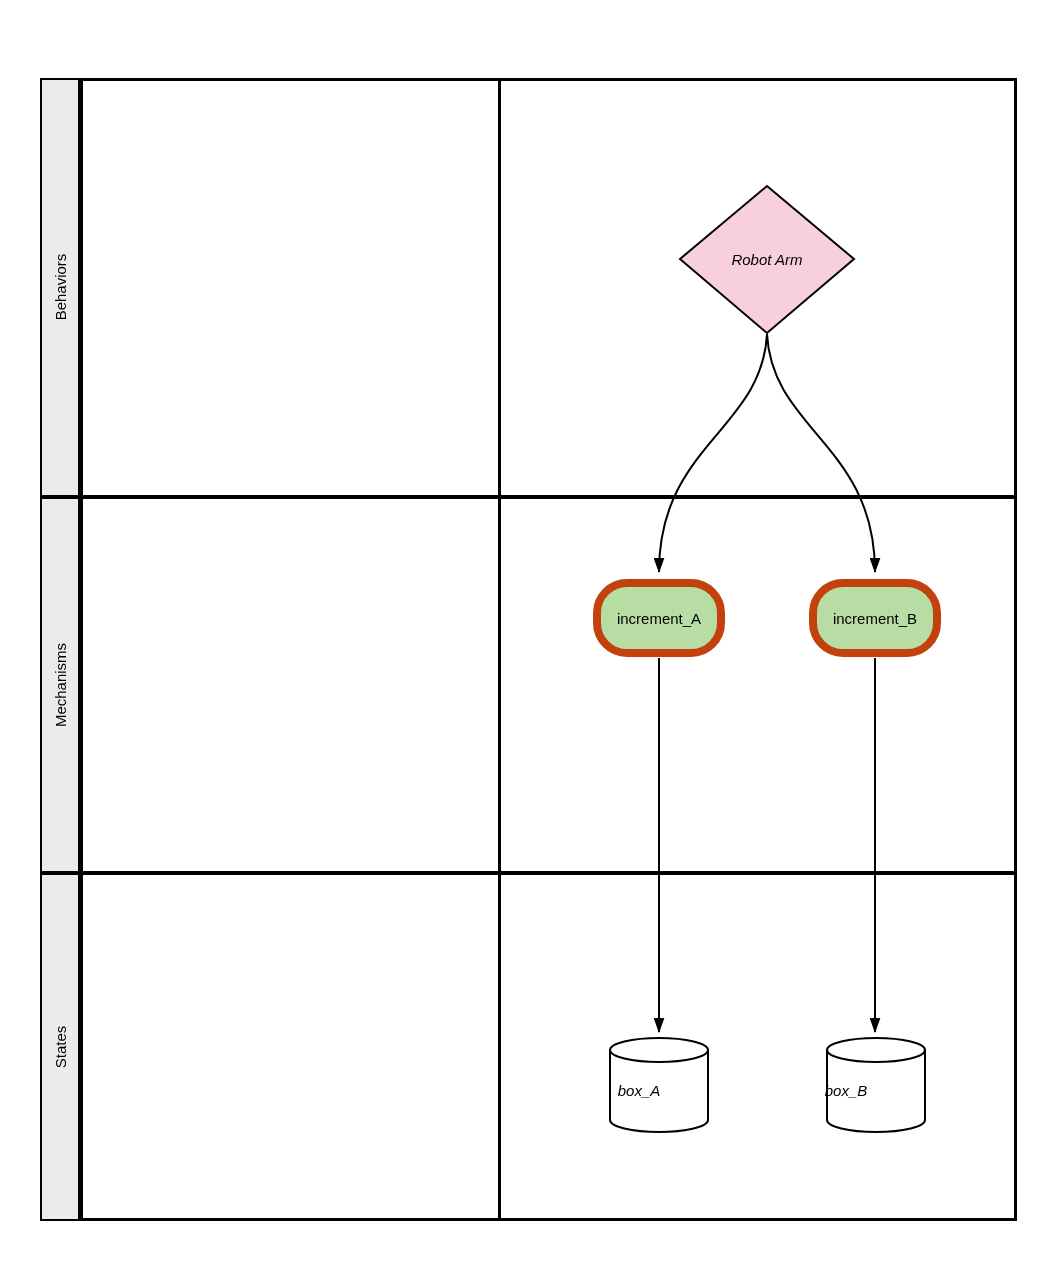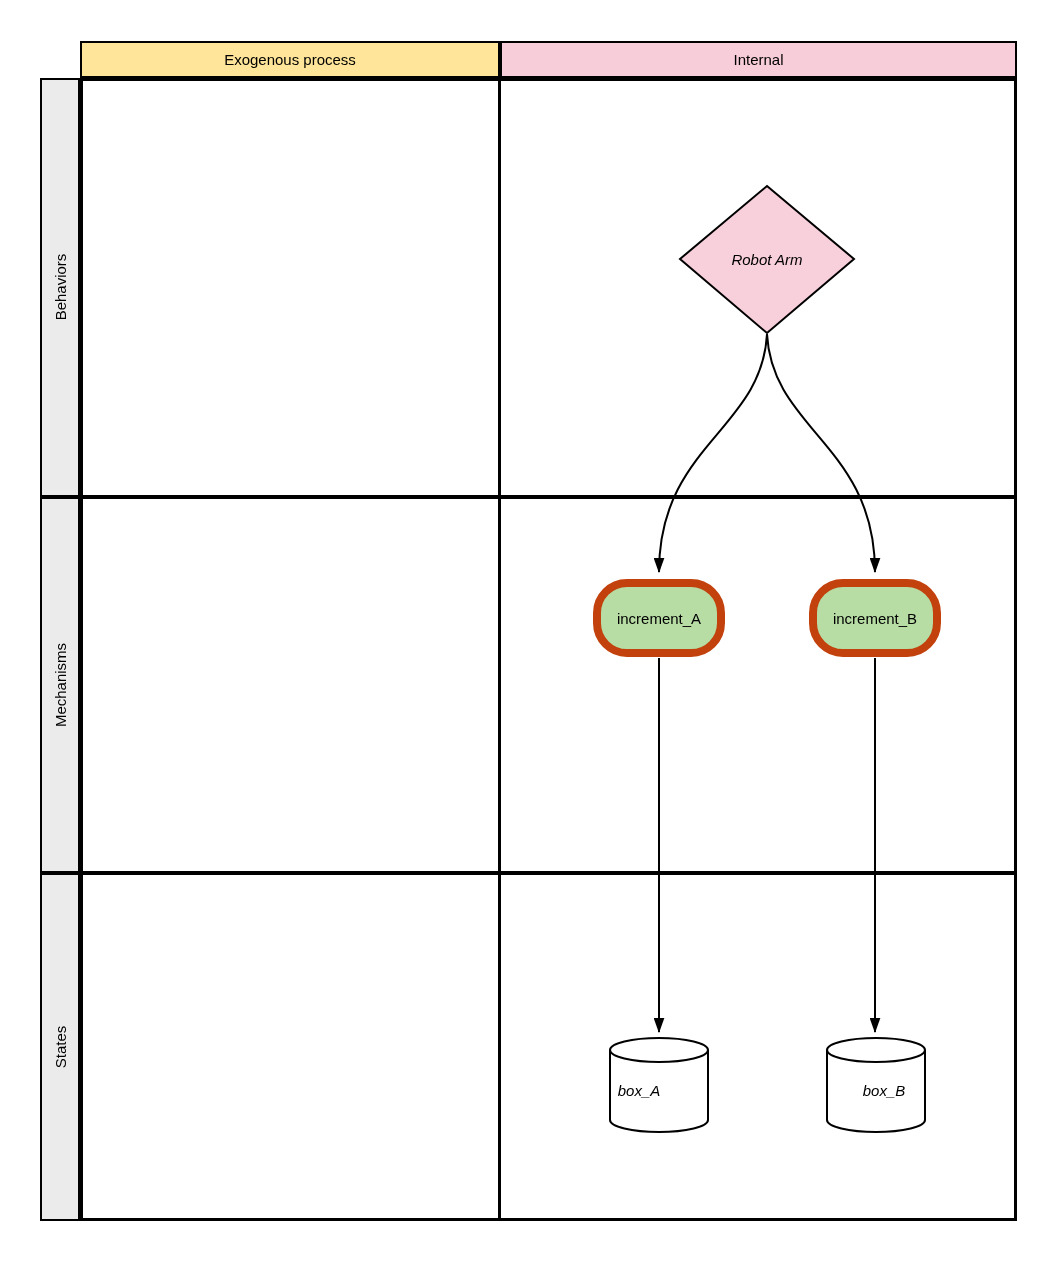--- a/index.html
+++ b/index.html
@@ -73,21 +73,21 @@
     position: absolute;
     display: flex;
     align-items: center;
     justify-content: center;
     font-size: 15px;
     text-align: center;
     font-style: italic;
   }
   .lbl-diamond { left: 687px; top: 239px; width: 160px; height: 40px; }
   .lbl-cyl-a   { left: 587px; top: 1070px; width: 104px; height: 40px; }
-  .lbl-cyl-b   { left: 826px; top: 1070px; width: 116px; height: 40px; }
+  .lbl-cyl-b   { left: 788px; top: 1070px; width: 116px; height: 40px; }
   
   .process-node {
     position: absolute;
     top: 579px;
     width: 132px; height: 78px;
     box-sizing: border-box;
     background: #b7dda4;
     border: 8px solid #c2410c;
     border-radius: 34px;
     display: flex;
@@ -96,26 +96,20 @@
     font-size: 15px;
   }
   .node-a { left: 593px; }
   .node-b { left: 809px; }
 </style>
 </head>
 <body>
 
 <div class="canvas">
 
-  <div class="hdr hdr-yellow">
-    <span>Exogenous process</span>
-  </div>
-  <div class="hdr hdr-pink">
-    <span>Internal</span>
-  </div>
 
   <div class="label-col"></div>
   <div class="row-label r1">Behaviors</div>
   <div class="row-label r2">Mechanisms</div>
   <div class="row-label r3">States</div>
 
   <div class="grid"></div>
   <div class="divider divider-h1"></div>
   <div class="divider divider-h2"></div>
   <div class="divider divider-v"></div>

